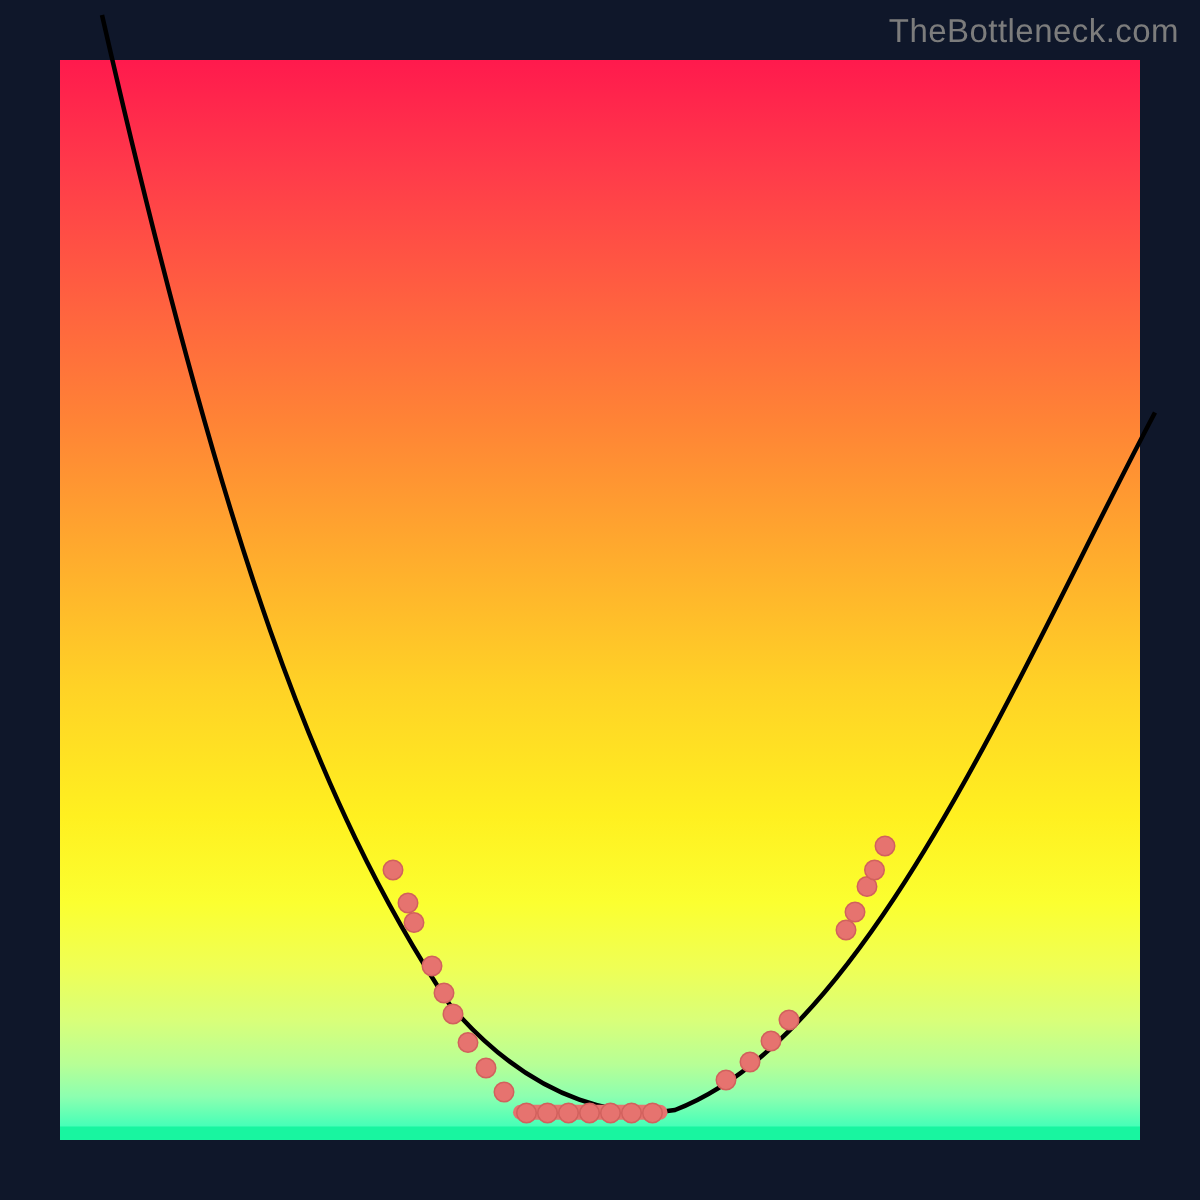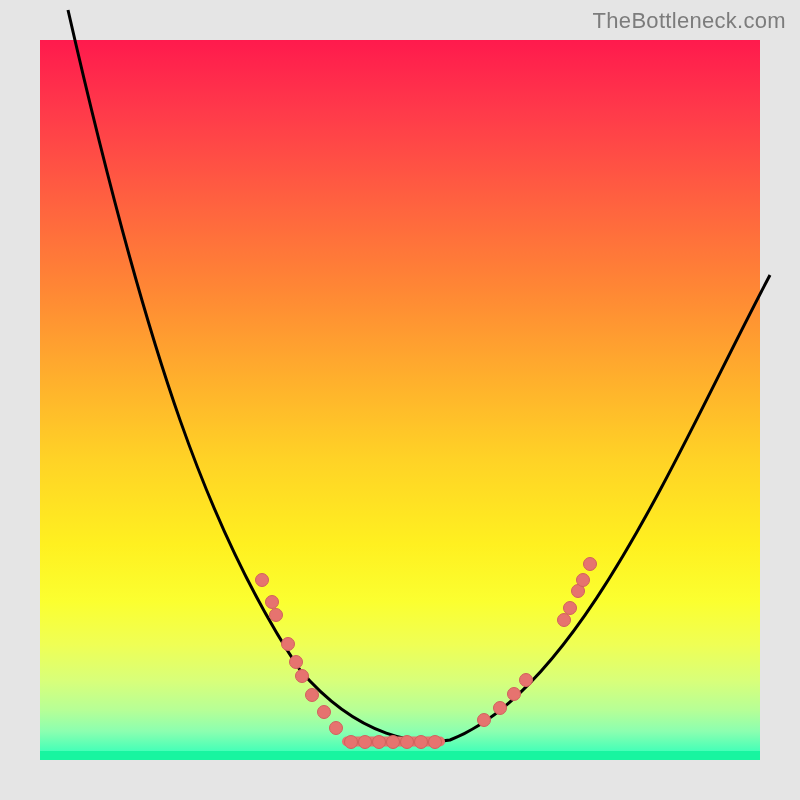--- a/index.html
+++ b/index.html
@@ -8,21 +8,21 @@
     width: 800px;
     height: 800px;
     background: #000000;
     font-family: Arial, Helvetica, sans-serif;
     overflow: hidden;
   }
   .canvas {
     position: relative;
     width: 800px;
     height: 800px;
-    background: #e5e5e5;
+    background: #0f172a;
   }
   .plot-area {
     position: absolute;
     left: 40px;
     top: 40px;
     width: 720px;
     height: 720px;
     background: linear-gradient(to bottom,
       #ff1a4d 0%,
       #ff3a4a 10%,

